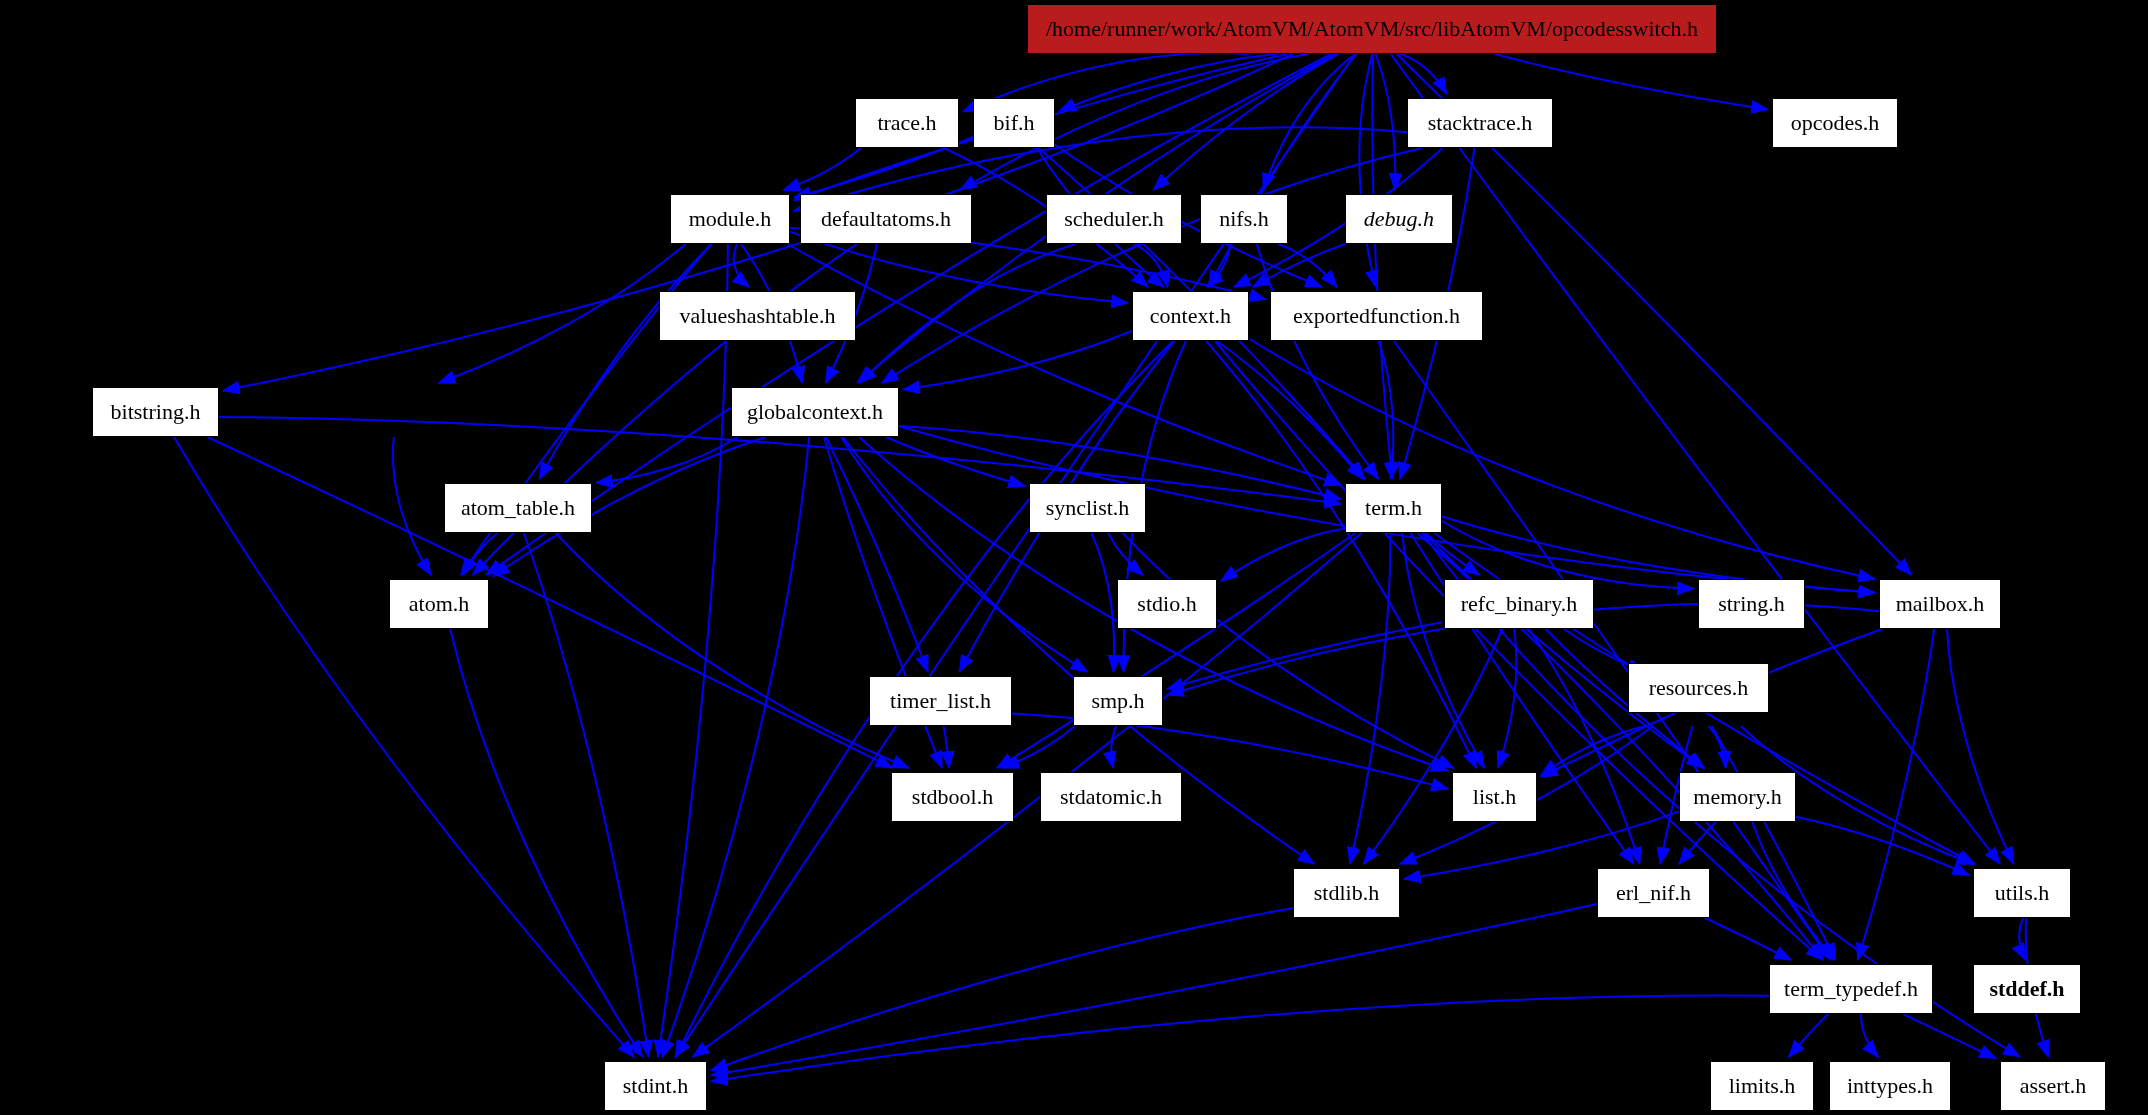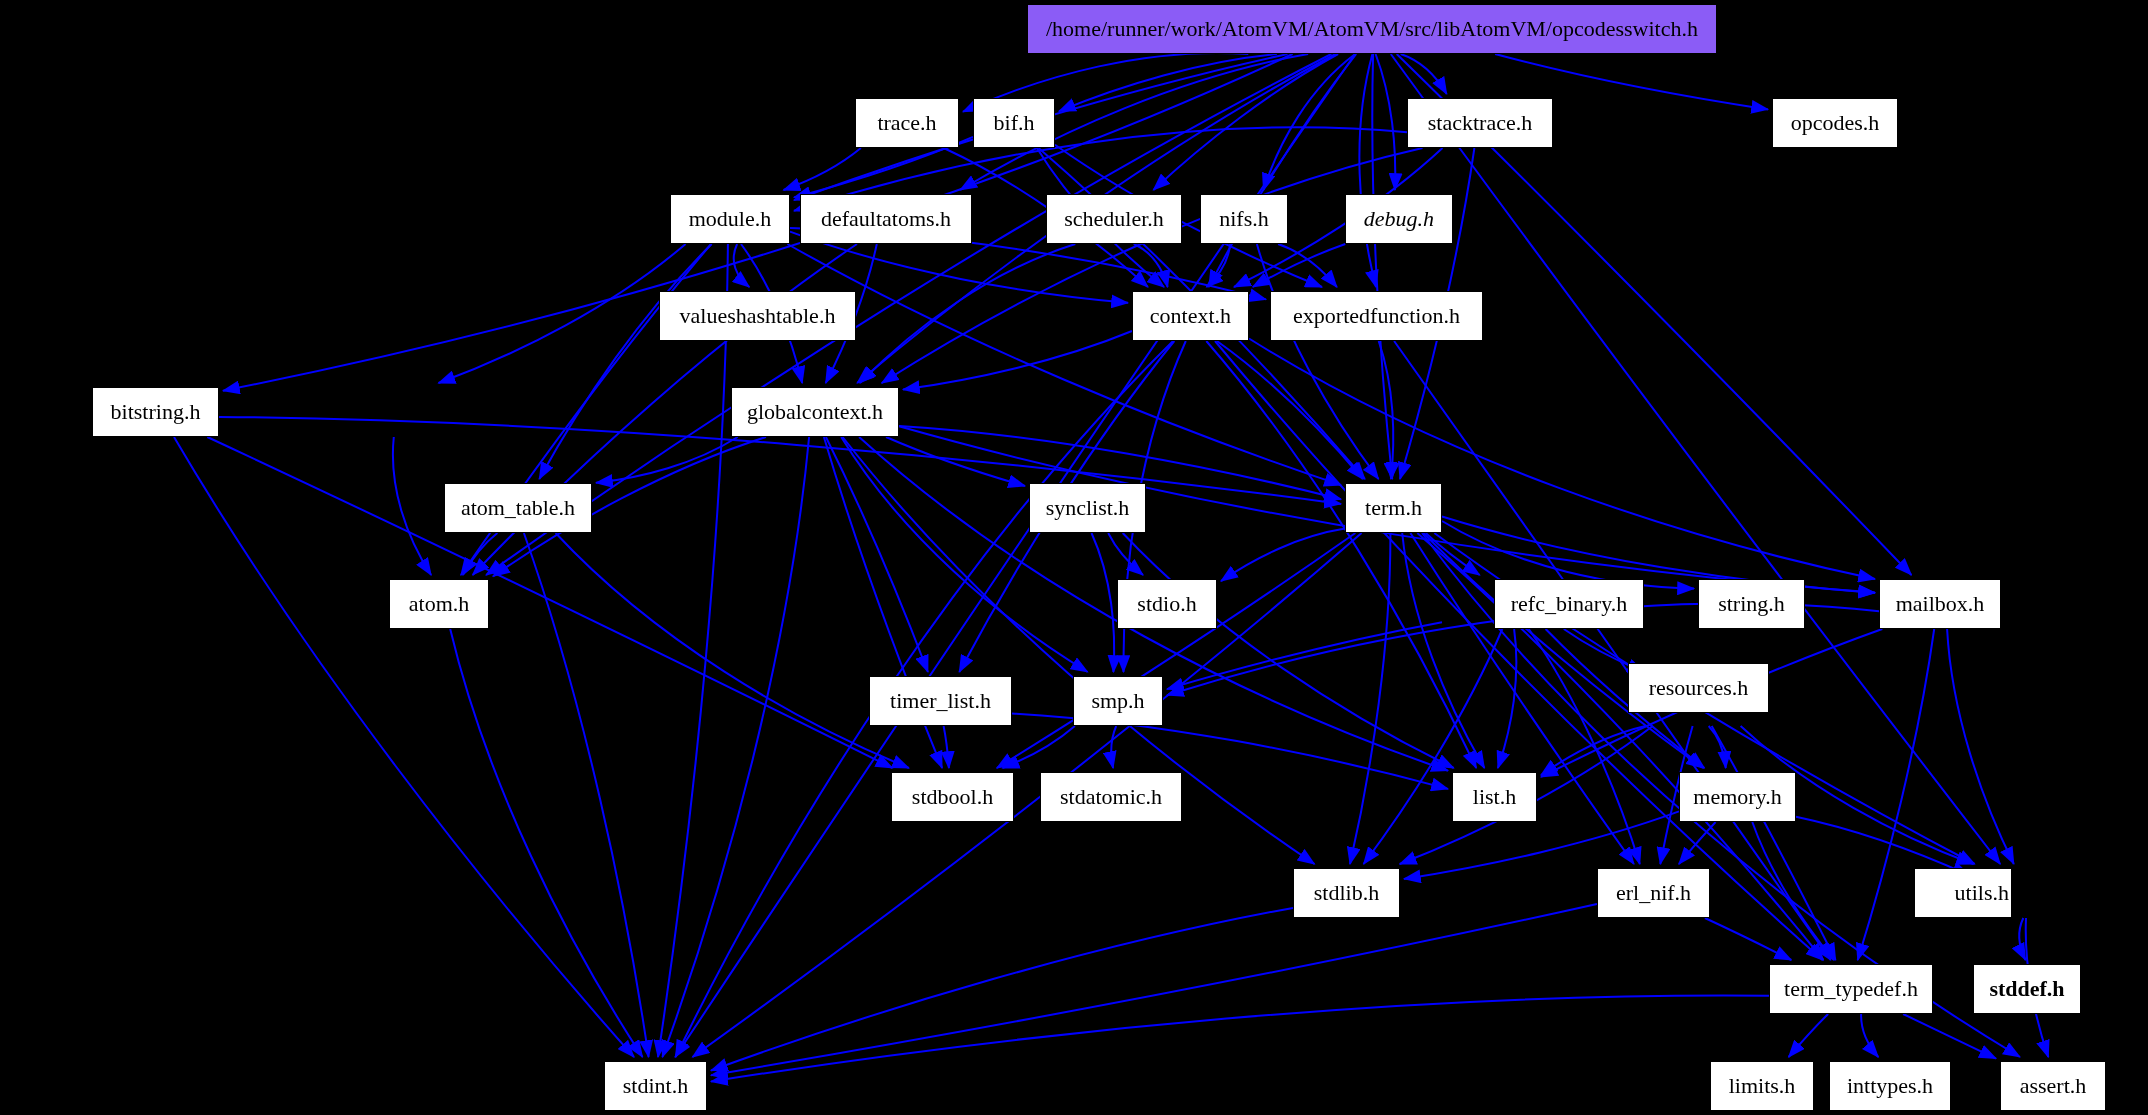--- a/index.html
+++ b/index.html
@@ -40,21 +40,21 @@
     align-items: center;
     justify-content: center;
     white-space: nowrap;
     font-size: 22px;
     line-height: 1;
     letter-spacing: 0px;
     height: 50px;
     cursor: pointer;
   }
   .node.root {
-    background: #8b5cf6;
+    background: #b91c1c;
     border: 1px solid #000000;
     cursor: default;
   }
   .node-label {
     display: block;
     padding: 0 2px;
   }
 </style>
 </head>
 <body>
@@ -244,21 +244,21 @@
       </div>
       <div class="node" style="left: 1345px; top: 483px; width: 97px;">
         <span class="node-label">term.h</span>
       </div>
       <div class="node" style="left: 389px; top: 579px; width: 100px;">
         <span class="node-label">atom.h</span>
       </div>
       <div class="node" style="left: 1117px; top: 579px; width: 100px;">
         <span class="node-label">stdio.h</span>
       </div>
-      <div class="node" style="left: 1494px; top: 579px; width: 150px; align-items: center;">
+      <div class="node" style="left: 1444px; top: 579px; width: 150px; align-items: center;">
         <span class="node-label">refc_binary.h</span>
       </div>
       <div class="node" style="left: 1698px; top: 579px; width: 107px;">
         <span class="node-label">string.h</span>
       </div>
       <div class="node" style="left: 1879px; top: 579px; width: 122px;">
         <span class="node-label">mailbox.h</span>
       </div>
       <div class="node" style="left: 869px; top: 676px; width: 143px;">
         <span class="node-label">timer_list.h</span>
@@ -280,21 +280,21 @@
       </div>
       <div class="node" style="left: 1679px; top: 772px; width: 117px;">
         <span class="node-label">memory.h</span>
       </div>
       <div class="node" style="left: 1293px; top: 868px; width: 107px;">
         <span class="node-label">stdlib.h</span>
       </div>
       <div class="node" style="left: 1597px; top: 868px; width: 113px;">
         <span class="node-label">erl_nif.h</span>
       </div>
-      <div class="node" style="left: 1914px; top: 868px; width: 98px; justify-content: flex-end;">
+      <div class="node" style="left: 1973px; top: 868px; width: 98px;">
         <span class="node-label">utils.h</span>
       </div>
       <div class="node" style="left: 1769px; top: 964px; width: 164px;">
         <span class="node-label">term_typedef.h</span>
       </div>
       <div class="node" style="left: 1973px; top: 964px; width: 108px; font-weight: bold;">
         <span class="node-label">stddef.h</span>
       </div>
       <div class="node" style="left: 604px; top: 1061px; width: 103px;">
         <span class="node-label">stdint.h</span>

